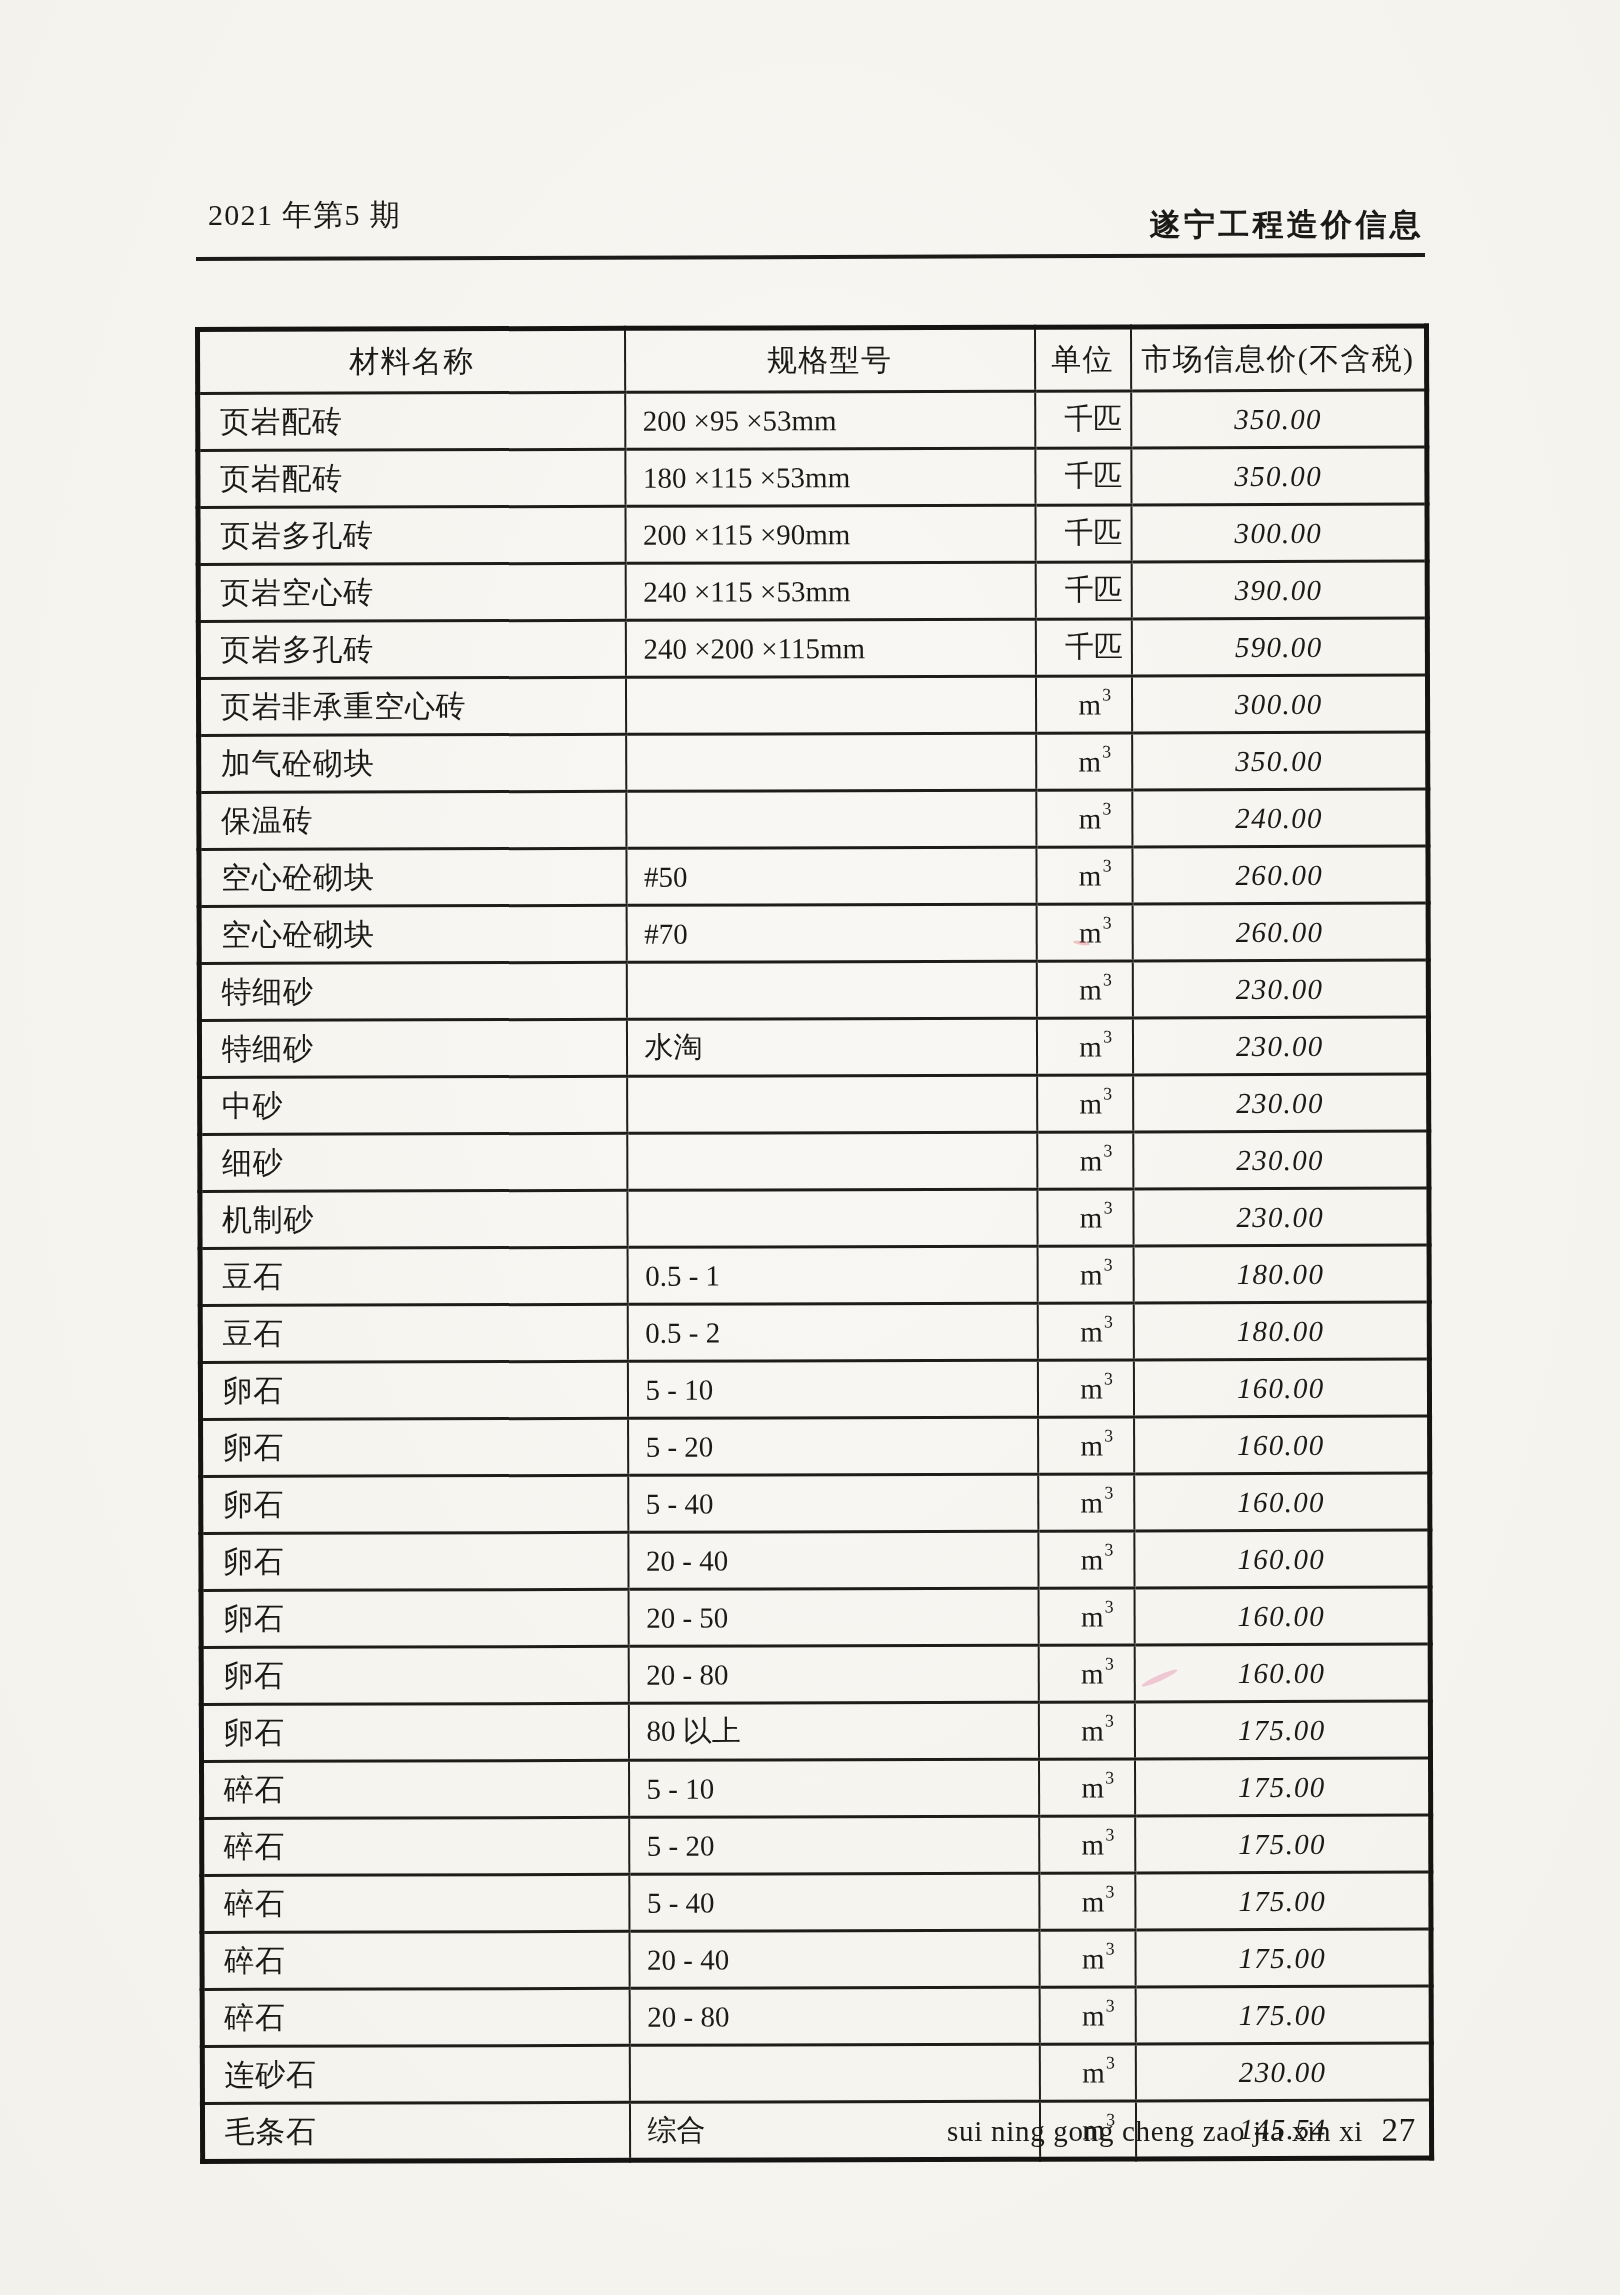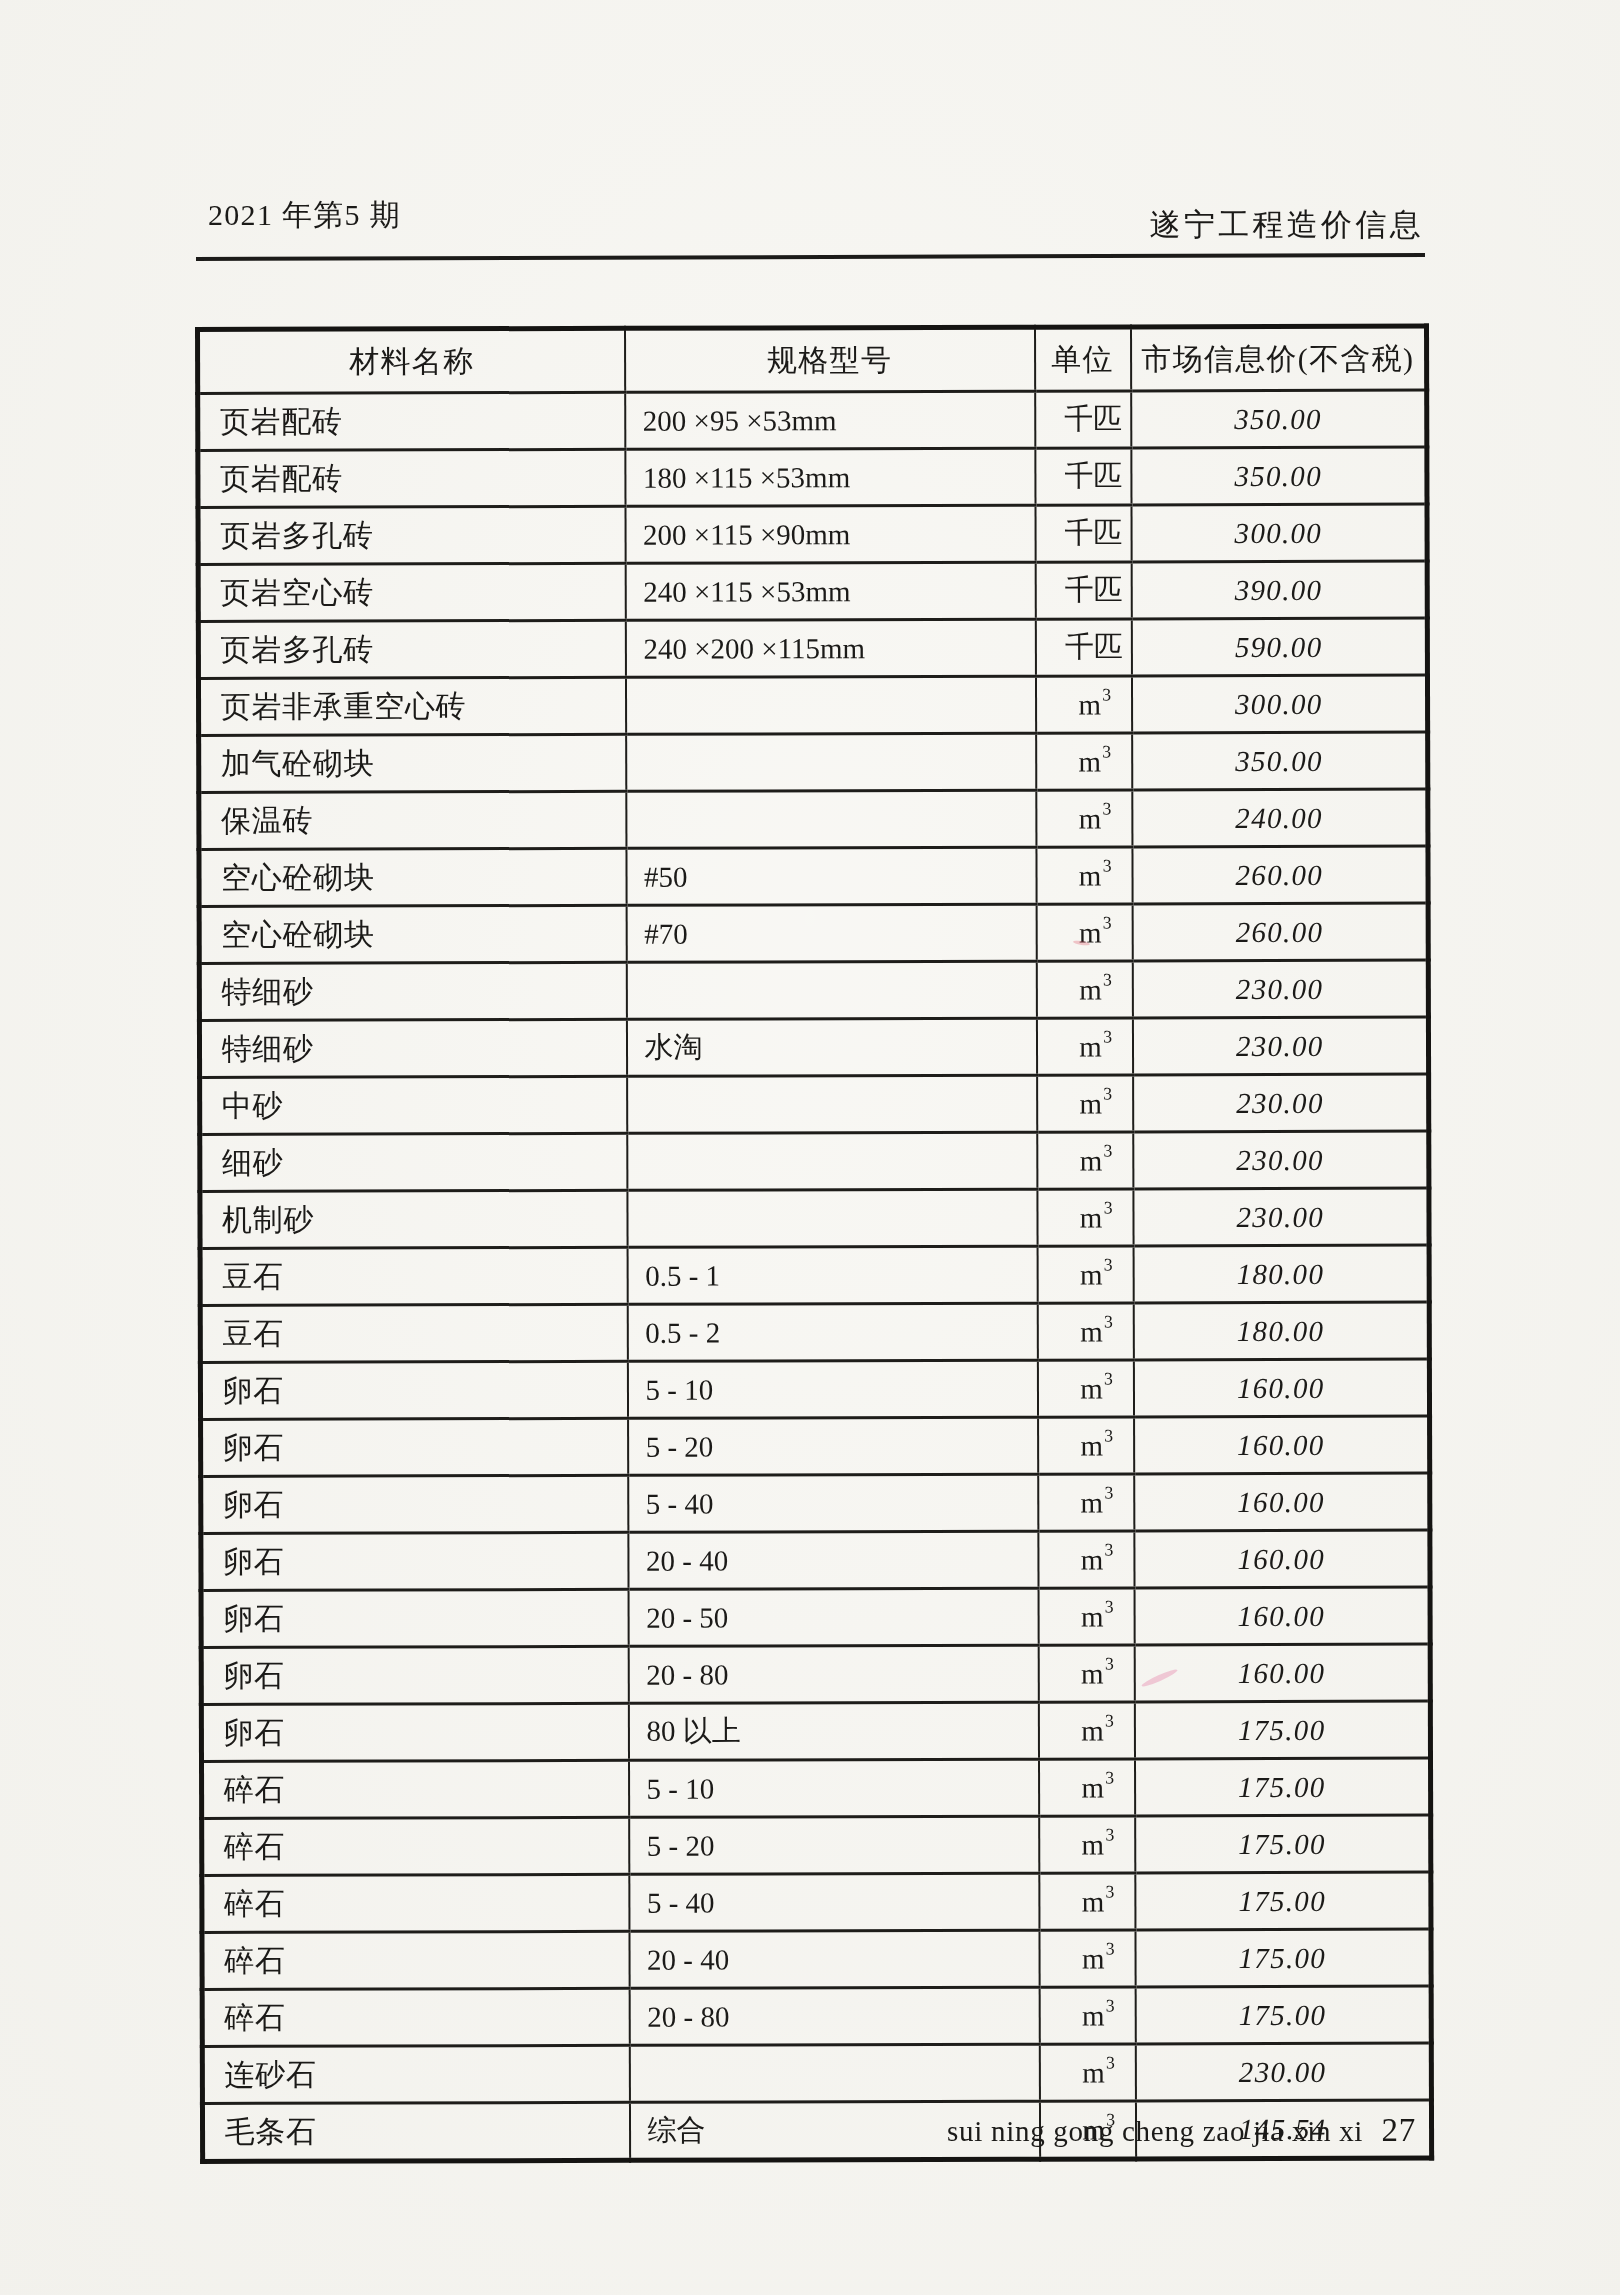--- a/index.html
+++ b/index.html
@@ -26,21 +26,21 @@
     top: 195px;
     font-size: 30px;
     letter-spacing: 1.3px;
     white-space: nowrap;
   }
   .doc-header-right {
     position: absolute;
     right: 196px;
     top: 204px;
     font-size: 31px;
-    font-weight: normal;
+    font-weight: bold;
     letter-spacing: 3.3px;
     white-space: nowrap;
   }
   .header-rule {
     position: absolute;
     left: 196px;
     right: 195px;
     top: 255px;
     height: 3.9px;
     background: #1c1b19;

